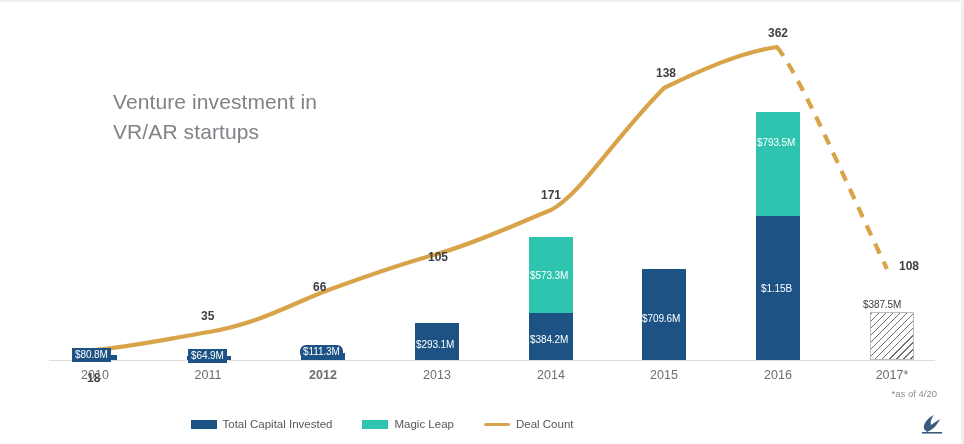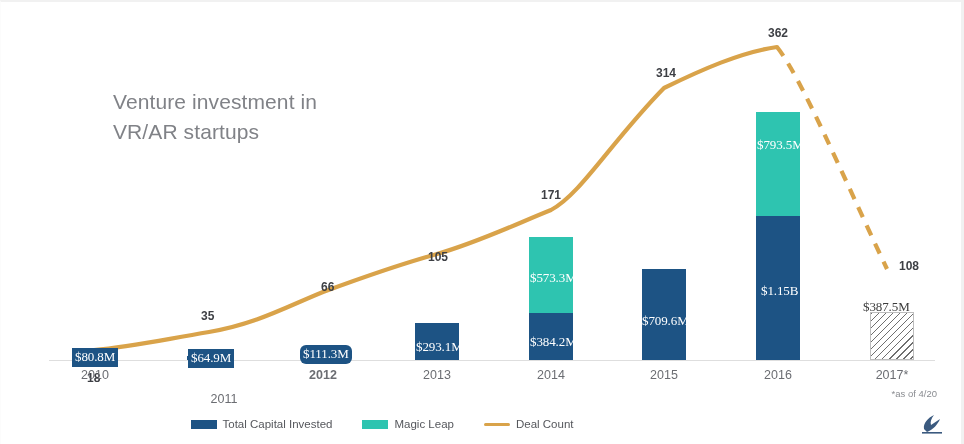--- a/index.html
+++ b/index.html
@@ -52,25 +52,24 @@
   .seg-ml{   background:#2ec4b0; }
   .seg-hatch{
     background:
       repeating-linear-gradient(135deg,
         #6f6f6f 0px, #6f6f6f 1px,
         #ffffff 1px, #ffffff 5px);
     border:1px solid #bdbdbd;
   }
   .bar-label{
     position:absolute;
-    font-size:13px;
+    font-size:10px;
     color:#ffffff;
     white-space:nowrap;
     letter-spacing:-.1px;
-    font-family:Liberation Serif, serif;
   }
   .bar-label.dark{ color:#3c3c3c; }
   .bar-label.chip{
     background:#1d5384;
     padding:1px 3px 2px 3px;
   }
 
   
   .xtick{
     position:absolute;
@@ -149,24 +148,24 @@
                C 360,276 400,262 436,252
                C 478,240 515,222 550,208
                C 580,192 610,140 663,86
                C 700,68 740,50 776,45" fill="none" stroke="#d9a34a" stroke-width="4.2" stroke-linecap="round" stroke-linejoin="round"></path>
 
       <path d="M 776,45 C 800,75 840,170 886,267" fill="none" stroke="#d9a34a" stroke-width="4.2" stroke-dasharray="11 9" stroke-linecap="butt"></path>
     </svg>
 
     <div class="dealcount" style="left:86px;top:326px;margin-top:43px;">18</div>
     <div class="dealcount" style="left:200px;top:307px;">35</div>
-    <div class="dealcount" style="left:320px;top:278px;">66</div>
+    <div class="dealcount" style="left:312px;top:278px;">66</div>
     <div class="dealcount" style="left:427px;top:248px;">105</div>
     <div class="dealcount" style="left:540px;top:186px;">171</div>
-    <div class="dealcount" style="left:655px;top:64px;">314</div>
+    <div class="dealcount" style="left:655px;top:64px;">138</div>
     <div class="dealcount" style="left:767px;top:24px;">362</div>
     <div class="dealcount" style="left:898px;top:257px;">108</div>
 
     <div class="bar seg-base" style="left:72px;top:353px;width:44px;height:5px;"></div>
     <div class="bar-label chip" style="left:71px;top:346px;">$80.8M</div>
 
     <div class="bar seg-base" style="left:186px;top:354px;width:44px;height:4px;"></div>
     <div class="bar-label chip" style="left:187px;top:347px;">$64.9M</div>
 
     <div class="bar seg-base" style="left:300px;top:351px;width:44px;height:7px;"></div>
@@ -185,21 +184,21 @@
 
     <div class="bar seg-ml" style="left:755px;top:110px;width:44px;height:104px;"></div>
     <div class="bar seg-base" style="left:755px;top:214px;width:44px;height:144px;"></div>
     <div class="bar-label" style="left:756px;top:135px;">$793.5M</div>
     <div class="bar-label" style="left:760px;top:281px;">$1.15B</div>
 
     <div class="bar seg-hatch" style="left:869px;top:310px;width:44px;height:48px;"></div>
     <div class="bar-label dark" style="left:862px;top:297px;">$387.5M</div>
 
     <div class="xtick" style="left:49px;">2010</div>
-    <div class="xtick" style="left:178px;margin-top:24px;">2011</div>
+    <div class="xtick" style="left:162px;">2011</div>
     <div class="xtick" style="left:277px;font-weight:bold;">2012</div>
     <div class="xtick" style="left:391px;">2013</div>
     <div class="xtick" style="left:505px;">2014</div>
     <div class="xtick" style="left:618px;">2015</div>
     <div class="xtick" style="left:732px;">2016</div>
     <div class="xtick" style="left:846px;">2017*</div>
 
   </div>
 
   <div id="footnote">*as of 4/20</div>

